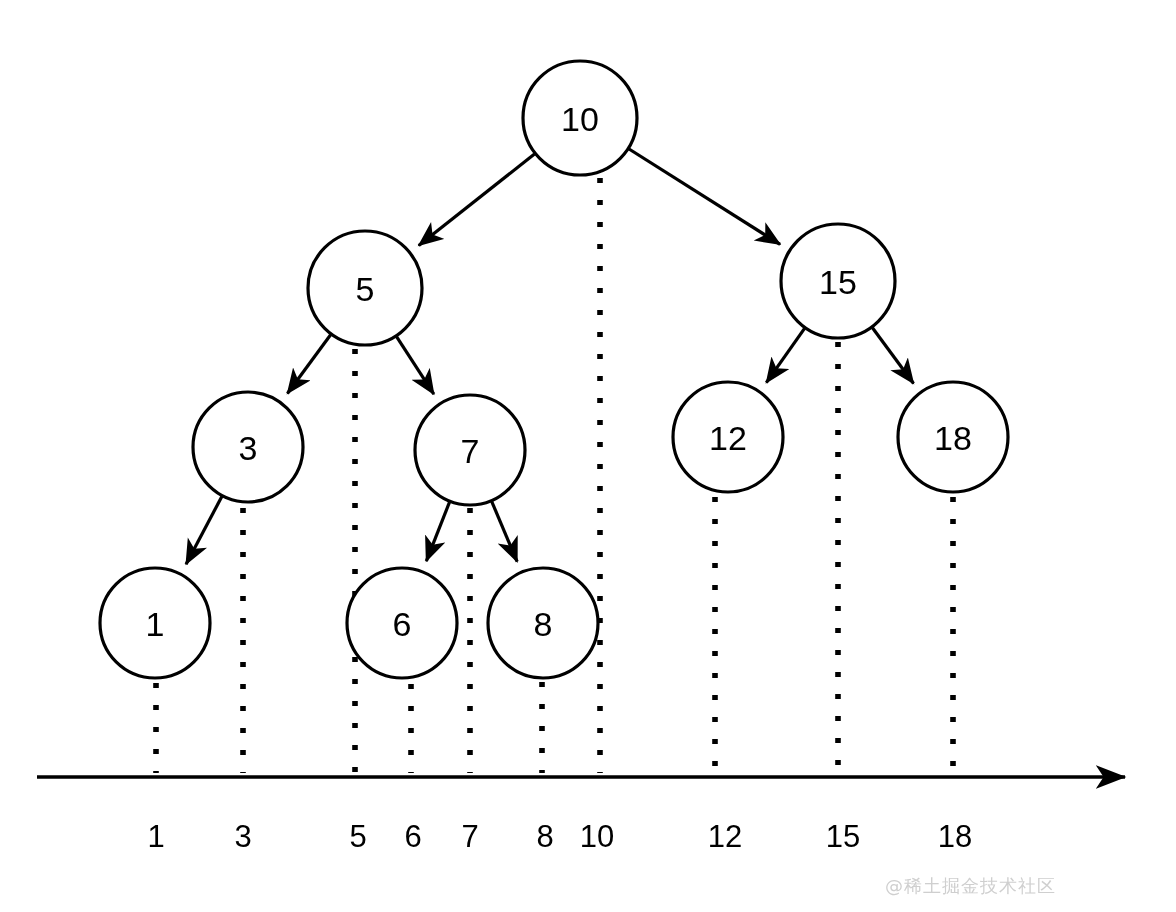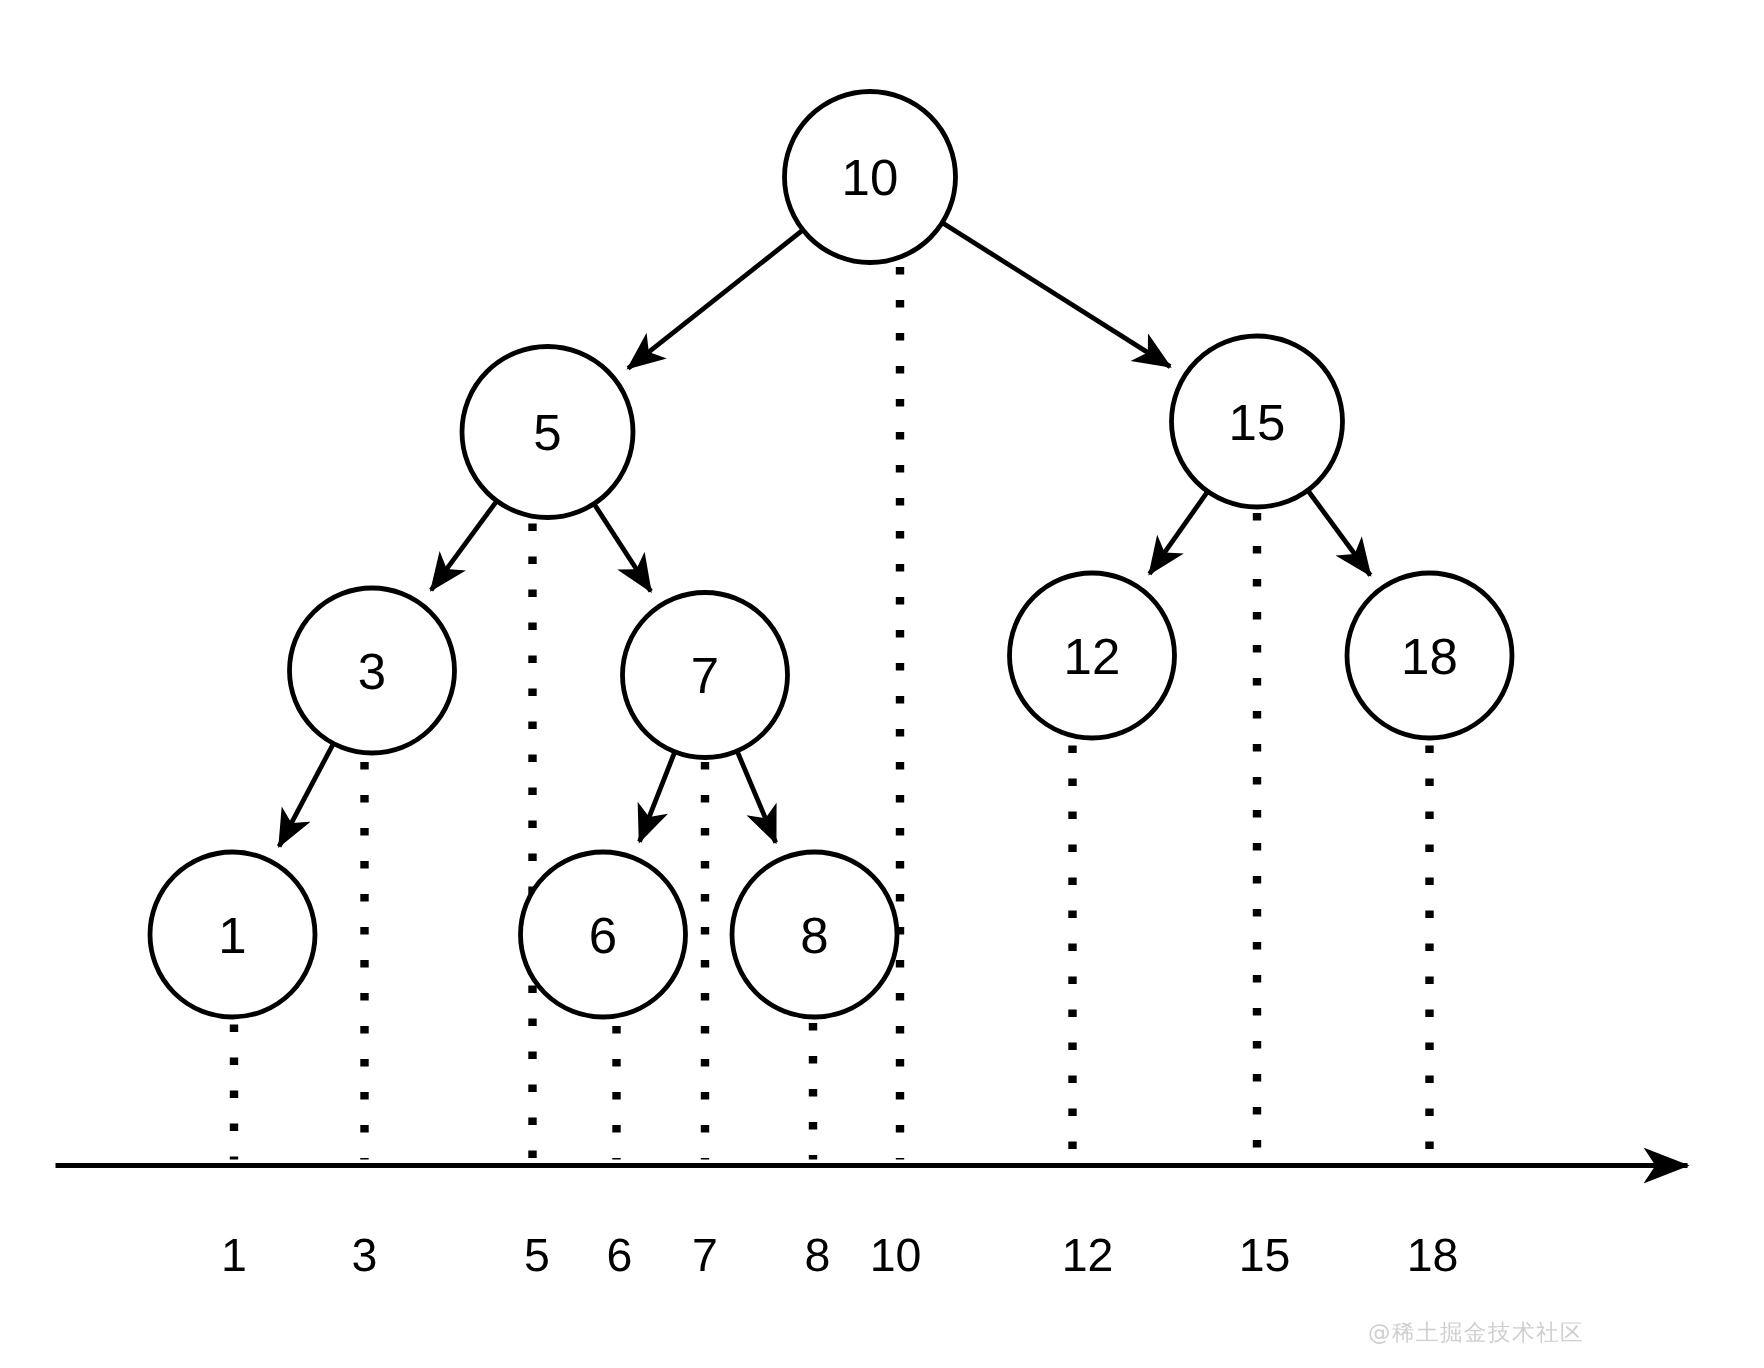--- a/index.html
+++ b/index.html
@@ -58,21 +58,21 @@
     font-size: 31px;
     fill: #000000;
     text-anchor: middle;
     dominant-baseline: alphabetic;
   }
   .watermark {
     position: absolute;
     right: 16px;
     bottom: 14px;
     font-family: "DejaVu Sans", sans-serif;
-    font-size: 15px;
+    font-size: 18px;
     color: #cfcfcf;
     letter-spacing: 1px;
     white-space: nowrap;
     user-select: none;
   }
 </style>
 </head>
 <body>
 
 <div id="diagram-root">

